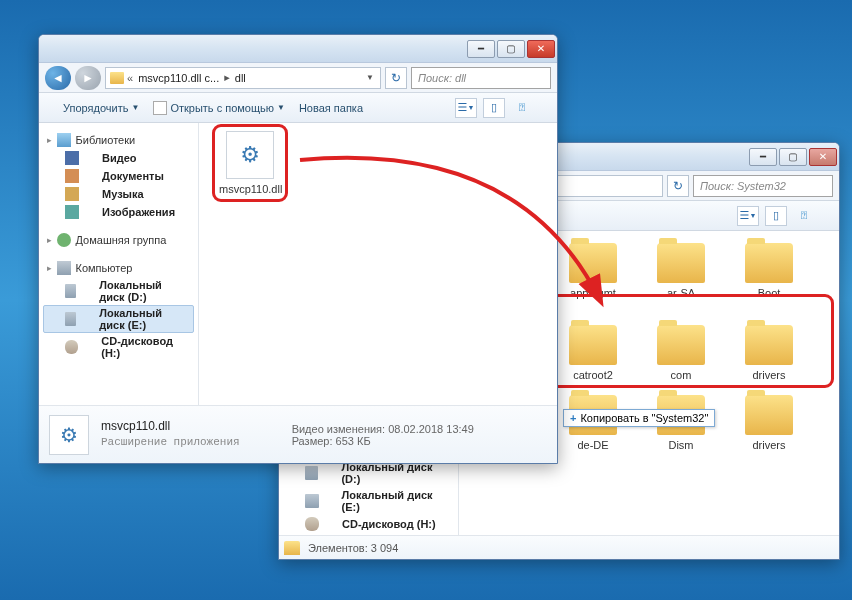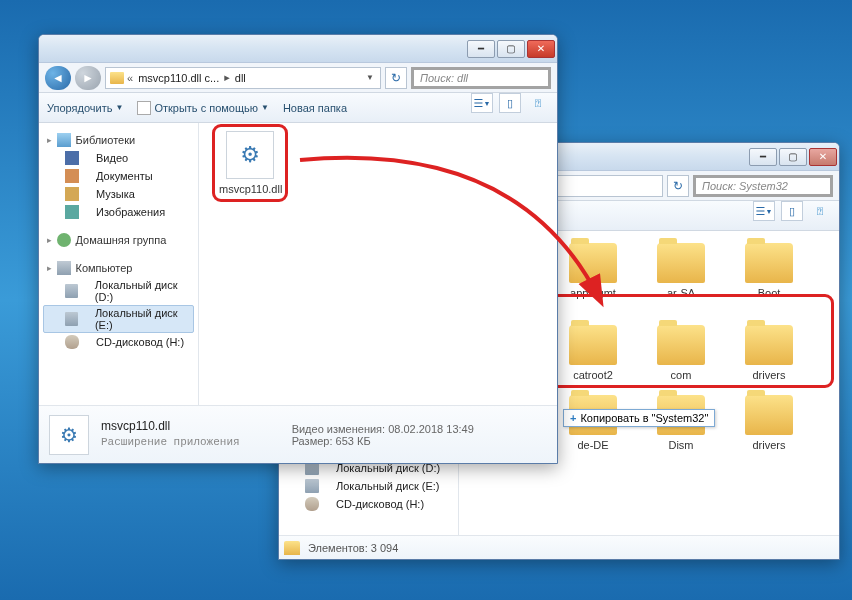--- a/index.html
+++ b/index.html
@@ -9,32 +9,32 @@
 .titlebar { height: 28px; background: linear-gradient(180deg,#e9f0f8 0%, #d6e4f2 50%, #c8d9ec 100%); border-radius: 5px 5px 0 0; display: flex; justify-content: flex-end; align-items: center; padding: 0 2px; border-bottom: 1px solid #b8c8dd; }
 .wbtn { width: 28px; height: 18px; margin-left: 2px; border: 1px solid #8c9cb0; border-radius: 2px; background: linear-gradient(180deg,#f5f8fc,#d9e4f0); display:flex; align-items:center; justify-content:center; font-size:10px; color:#333; cursor:pointer; }
 .wbtn.close { background: linear-gradient(180deg,#ef6a5a,#c63b2a); color:#fff; border-color:#a33; }
 .navrow { height: 30px; background:#f1f5fa; display:flex; align-items:center; padding: 0 6px; gap:4px; border-bottom:1px solid #d0d8e2; }
 .navbtn { width:26px; height:24px; border-radius:12px; background: radial-gradient(circle at 30% 30%, #6db3e6, #2a6aa8); display:flex; align-items:center; justify-content:center; color:#fff; font-size:12px; cursor:pointer; }
 .navbtn.fwd { background: radial-gradient(circle at 30% 30%, #cfd6dd, #9aa4af); }
 .crumb { flex:1; height:22px; border:1px solid #b8c4d2; background:#fff; display:flex; align-items:center; padding:0 4px; font-size:11px; gap:3px; }
 .crumb .seg { color:#222; padding:0 2px; }
 .crumb .sep { color:#555; }
 .refreshbtn { width:22px; height:22px; border:1px solid #b8c4d2; background:#fff; display:flex;align-items:center;justify-content:center;font-size:12px;color:#2a6aa8; }
-.searchbox { width:140px; height:22px; border:3px solid #a3a3a3; background:#fff; padding:0 6px; font-style:italic; color:#888; display:flex; align-items:center; gap:4px;}
-.toolbar { height:30px; background:linear-gradient(180deg,#f8fbfe,#e8eff7); border-bottom:1px solid #d0d8e2; display:flex; padding:0 8px; gap:14px; font-size:11px; color:#28506f; }
+.searchbox { width:140px; height:22px; border:1px solid #a3a3a3; background:#fff; padding:0 6px; font-style:italic; color:#888; display:flex; align-items:center; gap:4px;}
+.toolbar { height:30px; background:linear-gradient(180deg,#f8fbfe,#e8eff7); border-bottom:1px solid #d0d8e2; display:flex; align-items:center; padding:0 24px; gap:14px; font-size:11px; color:#28506f; }
 .tbitem { display:flex; align-items:center; gap:3px; cursor:pointer; }
 .tbright { margin-left:auto; display:flex; gap:6px; }
 .tbicon { width:22px; height:20px; border:1px solid #c2cedc; background:#fff; display:flex;align-items:center;justify-content:center;font-size:11px;color:#2a6aa8;cursor:pointer; }
 .body { display:flex; height:calc(100% - 28px - 30px - 30px - 58px); }
 .body2 { display:flex; height:calc(100% - 28px - 30px - 30px - 24px); }
 .sidebar { width:160px; border-right:1px solid #e1e6ec; padding:8px 4px; overflow:hidden; background:#fff;}
 .navgroup { margin-bottom:10px; }
 .navhead { font-size:11px; color:#333; display:flex; align-items:center; gap:5px; padding:2px 4px; cursor:pointer;}
 .navhead .caret { color:#888; font-size:9px; }
-.navitem { padding:2px 4px 2px 22px; display:flex; align-items:center; gap:17px; color:#222; cursor:pointer; border-radius:2px;}
+.navitem { padding:2px 4px 2px 22px; display:flex; align-items:center; gap:23px; color:#222; cursor:pointer; border-radius:2px;font-weight:bold;}
 .navitem.selected { background:#d6e7f7; border:1px solid #a8c6e4; padding:1px 3px 1px 21px; }
 .ico { width:14px; height:14px; display:inline-block; }
 .content { flex:1; background:#fff; padding:8px; position:relative; }
 .fileicon { width:70px; text-align:center; font-size:11px; color:#333; position:relative; }
 .fileicon .thumb { width:48px; height:48px; margin:0 auto 4px; background:#fff; border:1px solid #ccd4dc; position:relative; }
 .fileicon .thumb::after { content:"⚙"; position:absolute; font-size:22px; color:#3a7ab3; left:50%; top:50%; transform:translate(-50%,-50%); }
 .highlight-red { outline:3px solid #d22; border-radius:6px; }
 .details { height:58px; border-top:1px solid #e1e6ec; background:linear-gradient(180deg,#fafcfe,#eef4fa); display:flex; align-items:center; padding:6px 10px; gap:12px; font-size:11px; }
 .details .dthumb { width:40px;height:40px;background:#fff;border:1px solid #cdd5dd;display:flex;align-items:center;justify-content:center;font-size:20px;color:#3a7ab3; }
 .details .dtext { line-height:1.4; }

